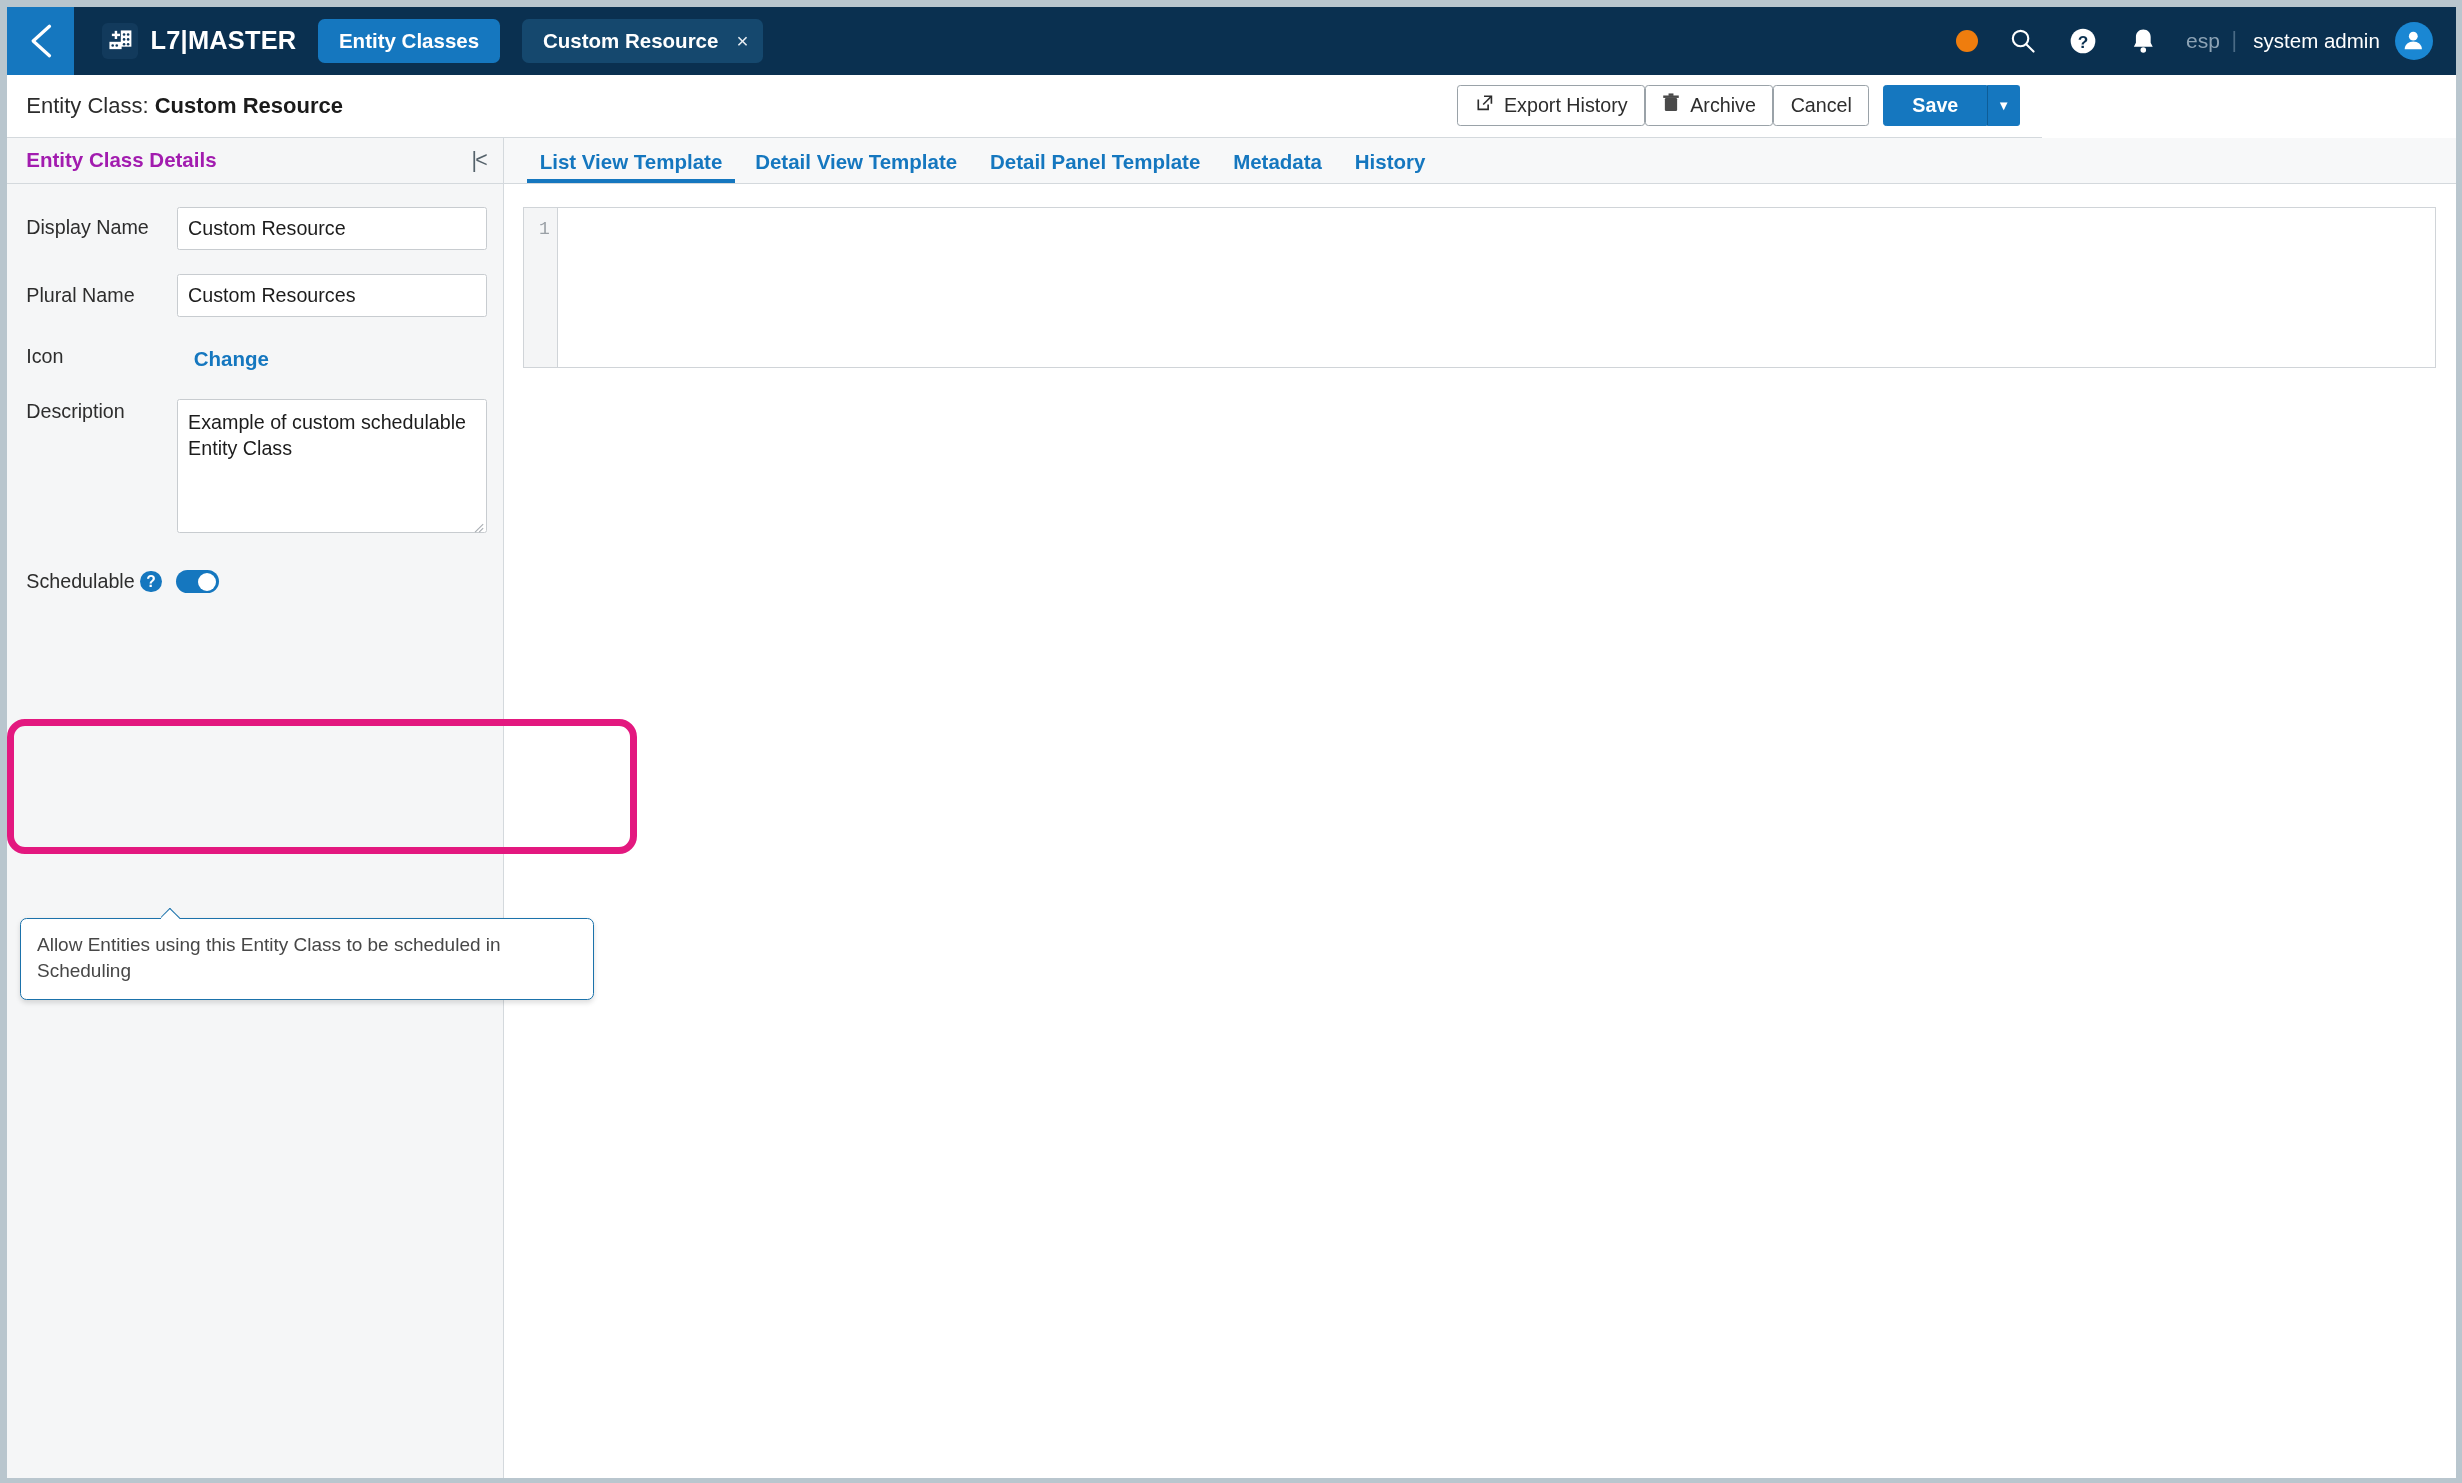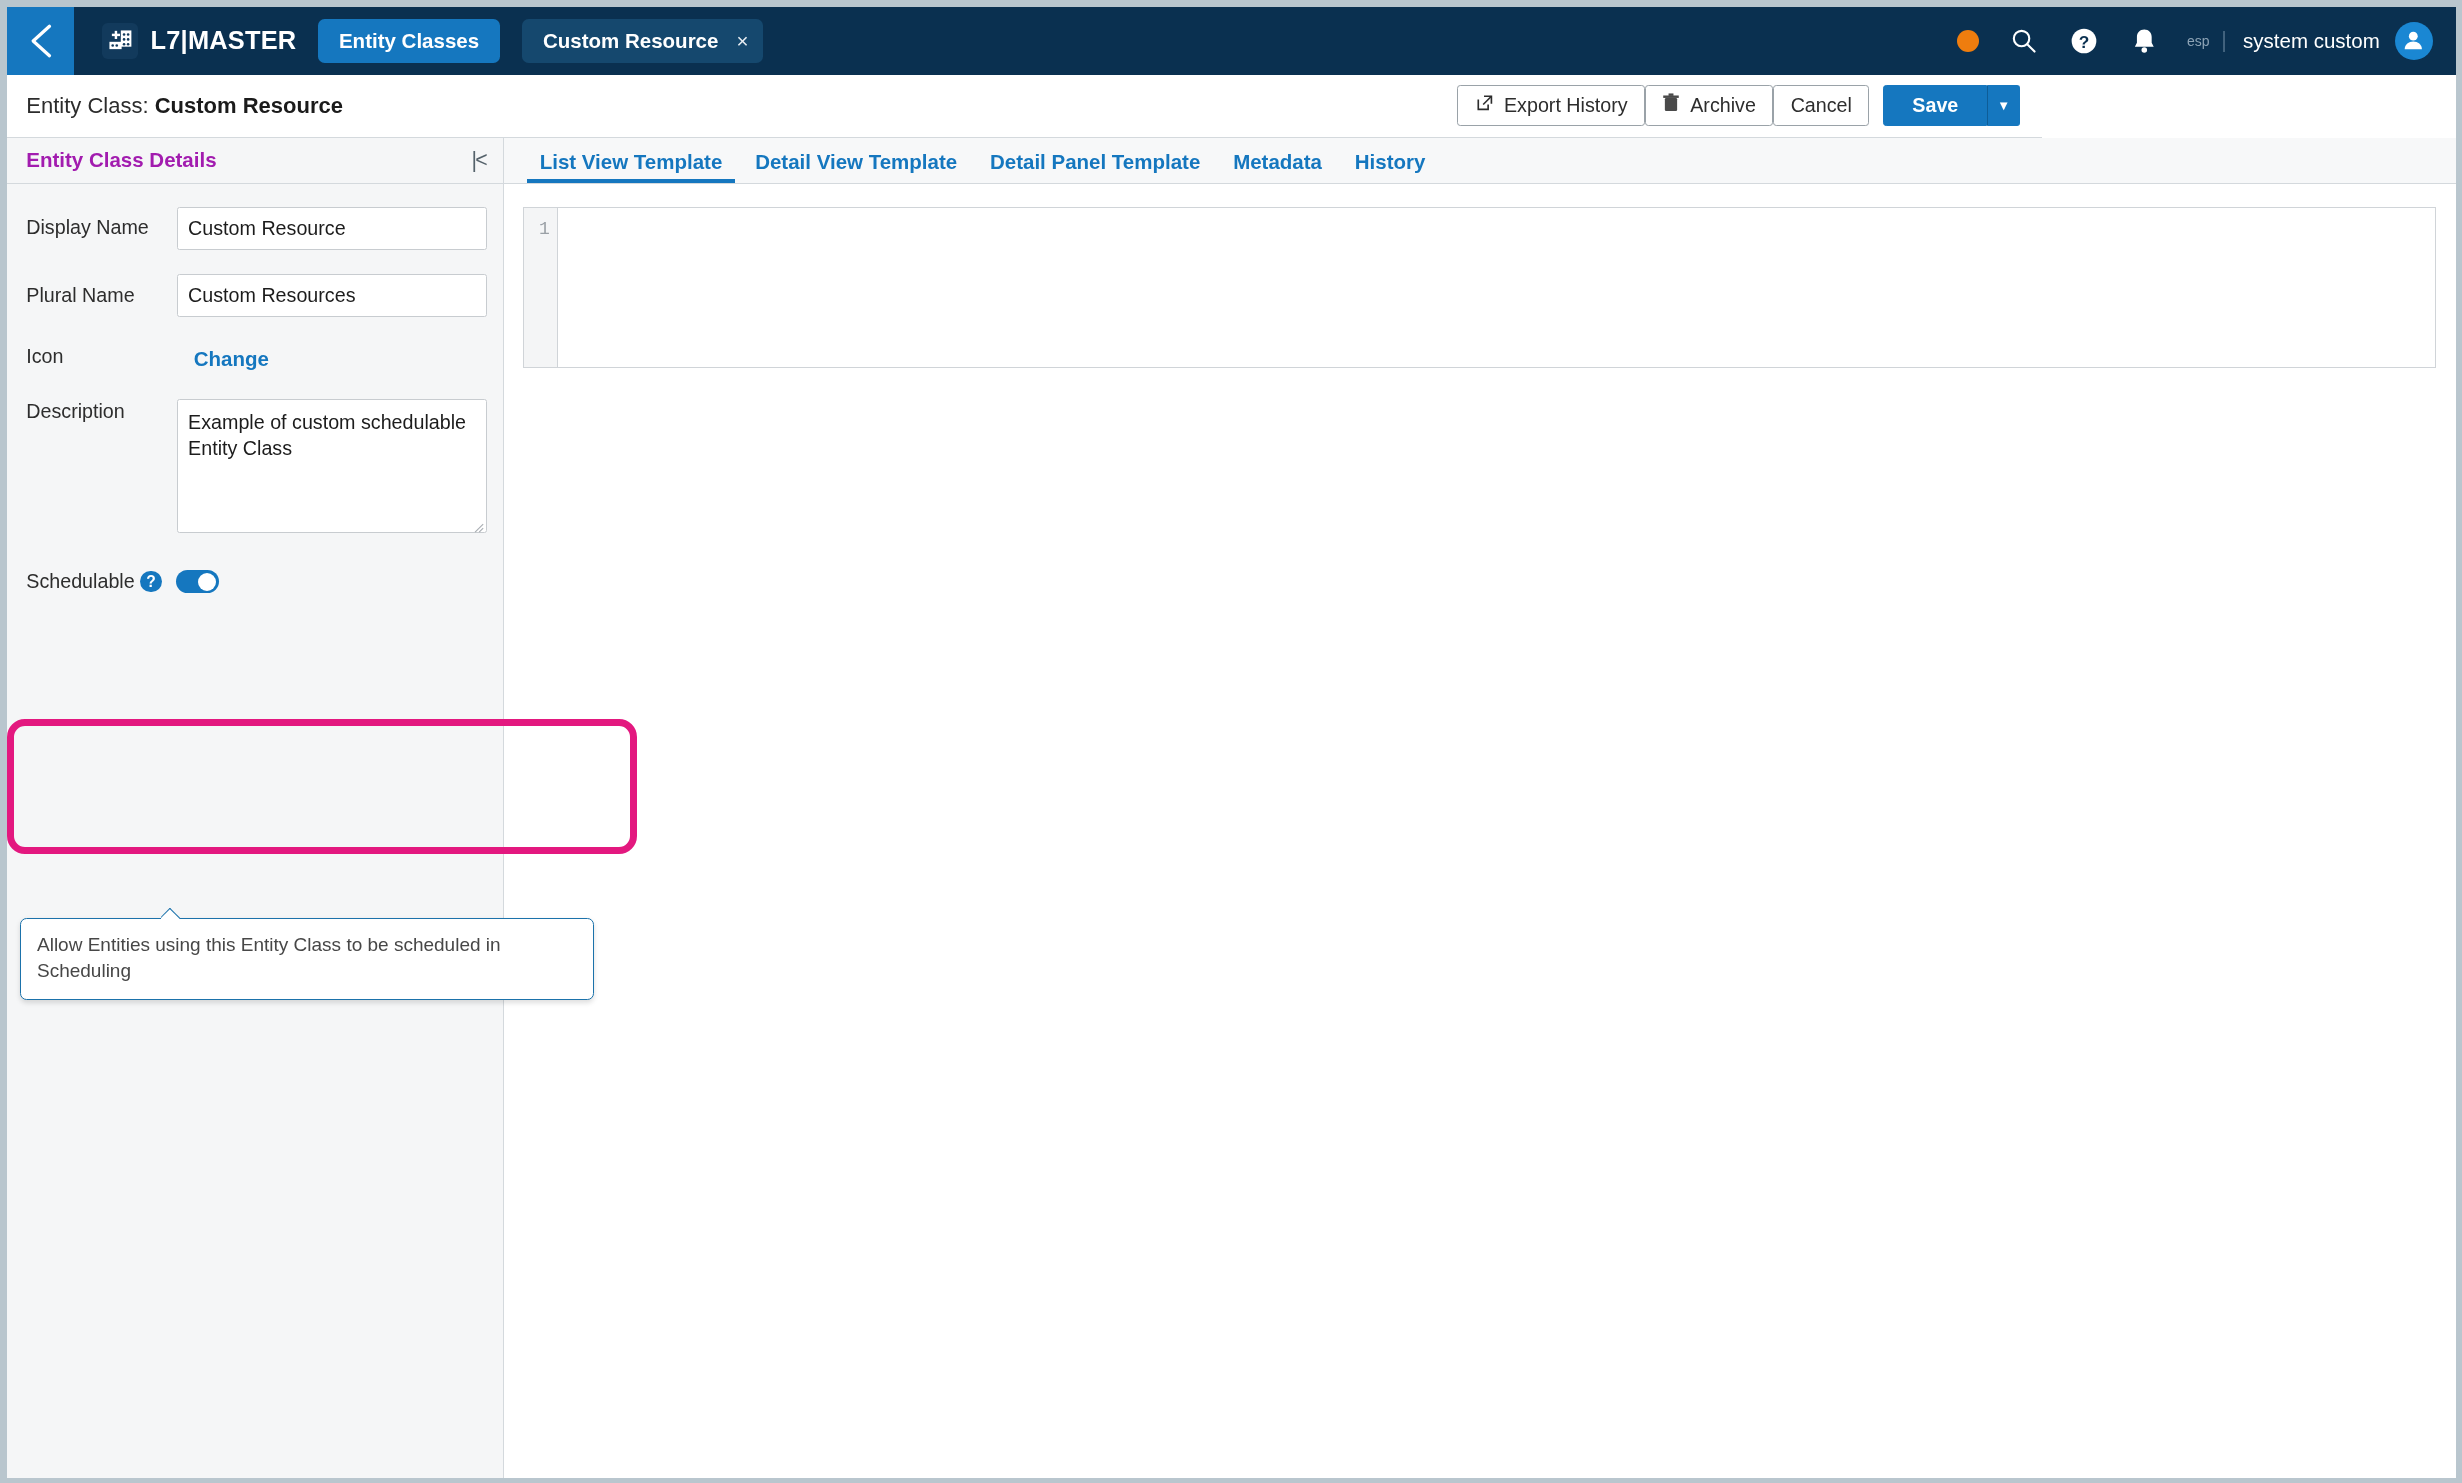--- a/index.html
+++ b/index.html
@@ -81,21 +81,21 @@
     gap: 0px;
     padding-right: 23px;
   }
   .orange-dot {
     width: 22px; height: 22px; border-radius: 50%;
     background: #ef7d0e; margin-right: 28px;
     cursor: pointer;
   }
   .ticon { width: 34px; height: 34px; margin-right: 26px; display:flex; align-items:center; justify-content:center; cursor:pointer; }
   .esp-label {
-    color: #8da3b5; font-size: 14px; margin-right: 11.5px;
+    color: #8da3b5; font-size: 21px; margin-right: 11.5px;
   }
   .vsep { color:#4a6a85; font-size: 21.3px; margin-right: 16.4px; }
   .user-name { color:#ffffff; font-size: 20.5px; margin-right: 14.8px; white-space: nowrap; }
   .avatar {
     width: 38px; height: 38px; border-radius: 50%;
     background: #1a87d3;
     display:flex; align-items:center; justify-content:center;
     cursor: pointer;
   }
 
@@ -388,21 +388,21 @@
 
       <div class="ticon">
         <svg width="24.6" height="28" viewBox="0 0 30 34">
           <path d="M15 3 C9.5 3 6 7 6 12 v7 l-2.5 5 h23 L24 19 v-7 c0-5-3.5-9-9-9 z" fill="#ffffff"></path>
           <circle cx="15" cy="28" r="3.4" fill="#ffffff"></circle>
         </svg>
       </div>
 
       <span class="esp-label">esp</span>
       <span class="vsep">|</span>
-      <span class="user-name">system custom</span>
+      <span class="user-name">system admin</span>
 
       <div class="avatar">
         <svg width="24.6" height="24.6" viewBox="0 0 30 30">
           <circle cx="15" cy="10" r="5.4" fill="#ffffff"></circle>
           <path d="M4.5 26 c0-6 5-9.5 10.5-9.5 S25.5 20 25.5 26 z" fill="#ffffff"></path>
         </svg>
       </div>
     </div>
   </div>
 

